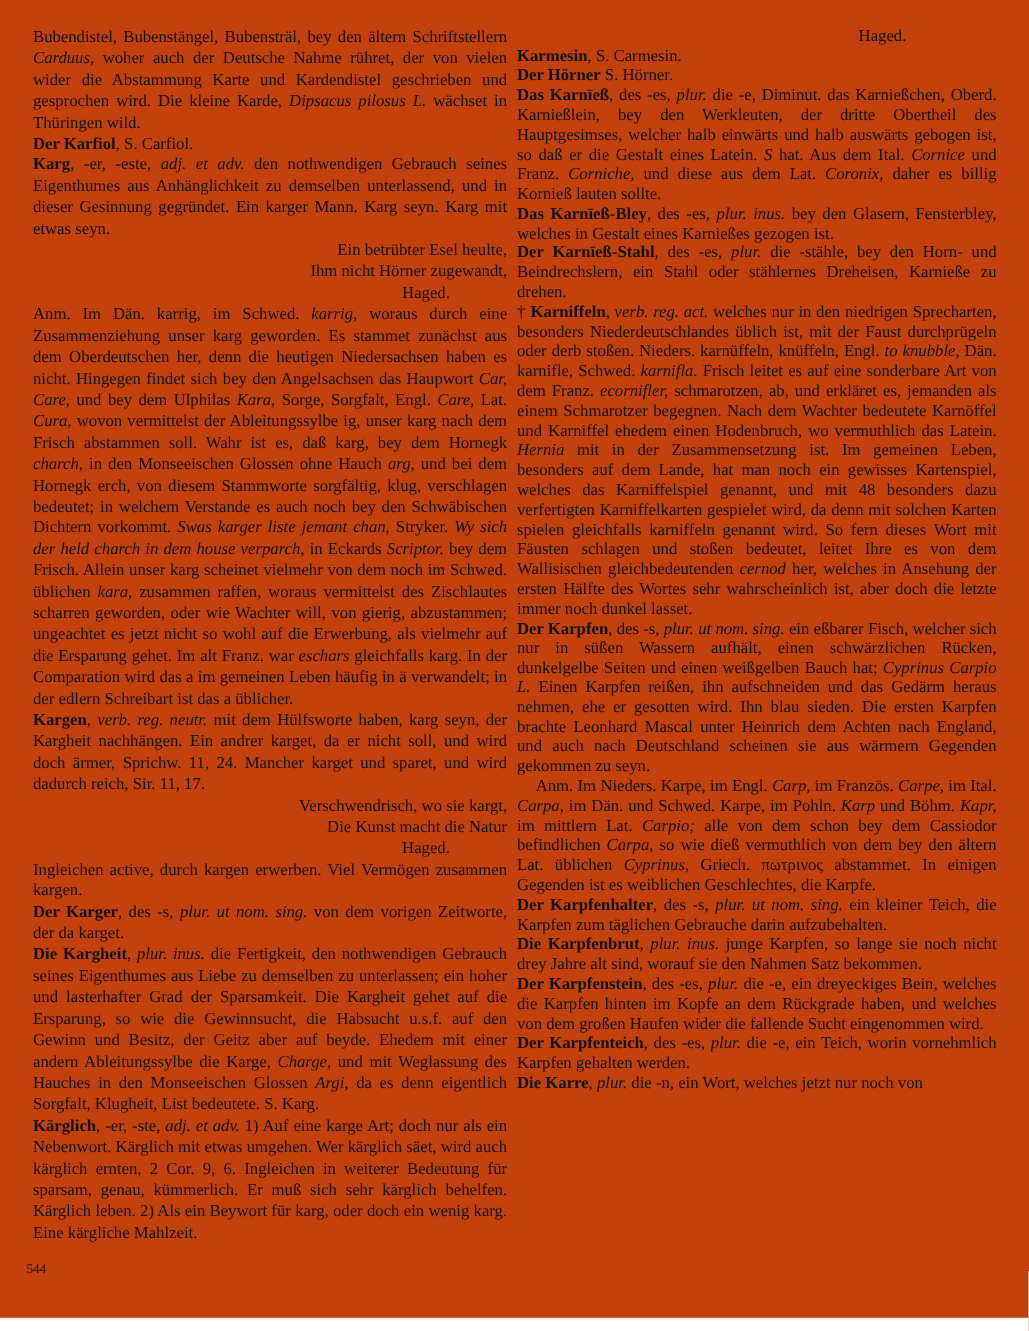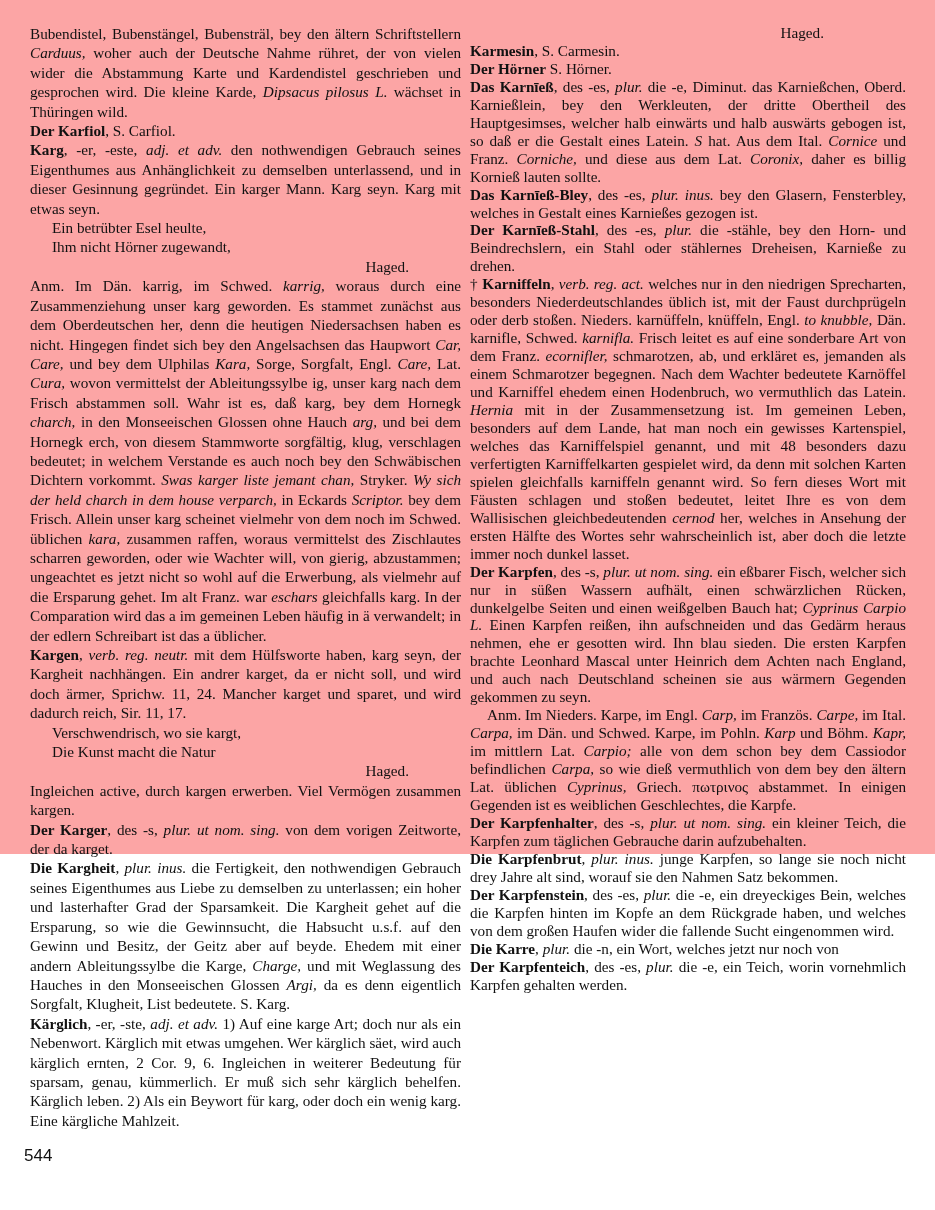--- a/index.html
+++ b/index.html
@@ -3,54 +3,54 @@
 <meta charset="utf-8">
 <style>
   html, body {
     margin: 0; padding: 0;
     background: #ffffff;
     width: 935px; height: 1210px;
     overflow: hidden;
   }
   .page {
     position: relative;
-    width: 935px; height: 854px;
+    width: 935px; height: 1198px;
     box-sizing: border-box;
     padding: 24px 27px 0 30px;
     font-family: "Liberation Serif", "DejaVu Serif", serif;
     color: #111111;
-    background: #fca5a5;
+    background: #c2410c;
   }
   .columns {
     display: flex;
     gap: 9px;
     height: 1120px;
     overflow: hidden;
   }
   .col {
     font-size: 15.2px;
     text-align: justify;
     hyphens: auto;
     -webkit-hyphens: auto;
   }
   .col-left  { width: 431px; line-height: 19.4px; }
   .col-right { width: 436px; line-height: 17.95px; }
   .para { margin: 0; }
   .style-p { text-align: justify; }
-  .style-verse { text-align: left; padding-left: 22px; }
+  .style-verse { text-align: right; padding-left: 22px; }
   .style-attr  { text-align: right; padding-right: 52px; }
   .style-attr2 { text-align: right; padding-right: 82px; }
   .style-anm   { text-indent: 17px; }
   .r-b { font-weight: bold; }
   .r-i { font-style: italic; }
   .footer {
     position: absolute;
     left: 24px; top: 1146px;
-    font-size: 17px;
-    font-family: Liberation Sans, sans-serif;
+    font-size: 12px;
+    font-family: Liberation Serif, serif;
     color: #111111;
   }
 </style>
 </head>
 <body>
 
 <div class="page">
   <div class="columns">
     <div class="col col-left">
         <p class="para style-p"><span class="r-n">Bubendistel, Bubenstängel, Bubensträl, bey den ältern Schriftstellern </span><span class="r-i">Carduus,</span><span class="r-n"> woher auch der Deutsche Nahme rühret, der von vielen wider die Abstammung Karte und Kardendistel geschrieben und gesprochen wird. Die kleine Karde, </span><span class="r-i">Dipsacus pilosus L.</span><span class="r-n"> wächset in Thüringen wild.</span></p>
@@ -75,18 +75,18 @@
         <p class="para style-p"><span class="r-b">Der Hörner</span><span class="r-n"> S. Hörner.</span></p>
         <p class="para style-p"><span class="r-b">Das Karnīeß</span><span class="r-n">, des -es, </span><span class="r-i">plur.</span><span class="r-n"> die -e, Diminut. das Karnießchen, Oberd. Karnießlein, bey den Werkleuten, der dritte Obertheil des Hauptgesimses, welcher halb einwärts und halb auswärts gebogen ist, so daß er die Gestalt eines Latein. </span><span class="r-i">S</span><span class="r-n"> hat. Aus dem Ital. </span><span class="r-i">Cornice</span><span class="r-n"> und Franz. </span><span class="r-i">Corniche,</span><span class="r-n"> und diese aus dem Lat. </span><span class="r-i">Coronix,</span><span class="r-n"> daher es billig Kornieß lauten sollte.</span></p>
         <p class="para style-p"><span class="r-b">Das Karnīeß-Bley</span><span class="r-n">, des -es, </span><span class="r-i">plur. inus.</span><span class="r-n"> bey den Glasern, Fensterbley, welches in Gestalt eines Karnießes gezogen ist.</span></p>
         <p class="para style-p"><span class="r-b">Der Karnīeß-Stahl</span><span class="r-n">, des -es, </span><span class="r-i">plur.</span><span class="r-n"> die -stähle, bey den Horn- und Beindrechslern, ein Stahl oder stählernes Dreheisen, Karnieße zu drehen.</span></p>
         <p class="para style-p"><span class="r-n">† </span><span class="r-b">Karniffeln</span><span class="r-n">, </span><span class="r-i">verb. reg. act.</span><span class="r-n"> welches nur in den niedrigen Sprecharten, besonders Niederdeutschlandes üblich ist, mit der Faust durchprügeln oder derb stoßen. Nieders. karnüffeln, knüffeln, Engl. </span><span class="r-i">to knubble,</span><span class="r-n"> Dän. karnifle, Schwed. </span><span class="r-i">karnifla.</span><span class="r-n"> Frisch leitet es auf eine sonderbare Art von dem Franz. </span><span class="r-i">ecornifler,</span><span class="r-n"> schmarotzen, ab, und erkläret es, jemanden als einem Schmarotzer begegnen. Nach dem Wachter bedeutete Karnöffel und Karniffel ehedem einen Hodenbruch, wo vermuthlich das Latein. </span><span class="r-i">Hernia</span><span class="r-n"> mit in der Zusammensetzung ist. Im gemeinen Leben, besonders auf dem Lande, hat man noch ein gewisses Kartenspiel, welches das Karniffelspiel genannt, und mit 48 besonders dazu verfertigten Karniffelkarten gespielet wird, da denn mit solchen Karten spielen gleichfalls karniffeln genannt wird. So fern dieses Wort mit Fäusten schlagen und stoßen bedeutet, leitet Ihre es von dem Wallisischen gleichbedeutenden </span><span class="r-i">cernod</span><span class="r-n"> her, welches in Ansehung der ersten Hälfte des Wortes sehr wahrscheinlich ist, aber doch die letzte immer noch dunkel lasset.</span></p>
         <p class="para style-p"><span class="r-b">Der Karpfen</span><span class="r-n">, des -s, </span><span class="r-i">plur. ut nom. sing.</span><span class="r-n"> ein eßbarer Fisch, welcher sich nur in süßen Wassern aufhält, einen schwärzlichen Rücken, dunkelgelbe Seiten und einen weißgelben Bauch hat; </span><span class="r-i">Cyprinus Carpio L.</span><span class="r-n"> Einen Karpfen reißen, ihn aufschneiden und das Gedärm heraus nehmen, ehe er gesotten wird. Ihn blau sieden. Die ersten Karpfen brachte Leonhard Mascal unter Heinrich dem Achten nach England, und auch nach Deutschland scheinen sie aus wärmern Gegenden gekommen zu seyn.</span></p>
         <p class="para style-anm"><span class="r-n">Anm. Im Nieders. Karpe, im Engl. </span><span class="r-i">Carp,</span><span class="r-n"> im Französ. </span><span class="r-i">Carpe,</span><span class="r-n"> im Ital. </span><span class="r-i">Carpa,</span><span class="r-n"> im Dän. und Schwed. Karpe, im Pohln. </span><span class="r-i">Karp</span><span class="r-n"> und Böhm. </span><span class="r-i">Kapr,</span><span class="r-n"> im mittlern Lat. </span><span class="r-i">Carpio;</span><span class="r-n"> alle von dem schon bey dem Cassiodor befindlichen </span><span class="r-i">Carpa,</span><span class="r-n"> so wie dieß vermuthlich von dem bey den ältern Lat. üblichen </span><span class="r-i">Cyprinus,</span><span class="r-n"> Griech. πωτρινος abstammet. In einigen Gegenden ist es weiblichen Geschlechtes, die Karpfe.</span></p>
         <p class="para style-p"><span class="r-b">Der Karpfenhalter</span><span class="r-n">, des -s, </span><span class="r-i">plur. ut nom. sing.</span><span class="r-n"> ein kleiner Teich, die Karpfen zum täglichen Gebrauche darin aufzubehalten.</span></p>
         <p class="para style-p"><span class="r-b">Die Karpfenbrut</span><span class="r-n">, </span><span class="r-i">plur. inus.</span><span class="r-n"> junge Karpfen, so lange sie noch nicht drey Jahre alt sind, worauf sie den Nahmen Satz bekommen.</span></p>
         <p class="para style-p"><span class="r-b">Der Karpfenstein</span><span class="r-n">, des -es, </span><span class="r-i">plur.</span><span class="r-n"> die -e, ein dreyeckiges Bein, welches die Karpfen hinten im Kopfe an dem Rückgrade haben, und welches von dem großen Haufen wider die fallende Sucht eingenommen wird.</span></p>
+        <p class="para style-p"><span class="r-b">Der Karpfenteich</span><span class="r-n">, des -es, </span><span class="r-i">plur.</span><span class="r-n"> die -e, ein Teich, worin vornehmlich Karpfen gehalten werden.</span></p>
         <p class="para style-p"><span class="r-b">Die Karre</span><span class="r-n">, </span><span class="r-i">plur.</span><span class="r-n"> die -n, ein Wort, welches jetzt nur noch von</span></p>
-        <p class="para style-p"><span class="r-b">Der Karpfenteich</span><span class="r-n">, des -es, </span><span class="r-i">plur.</span><span class="r-n"> die -e, ein Teich, worin vornehmlich Karpfen gehalten werden.</span></p>
       </div>
   </div>
   <div class="footer">544</div>
 </div>
 
 </body></html>

